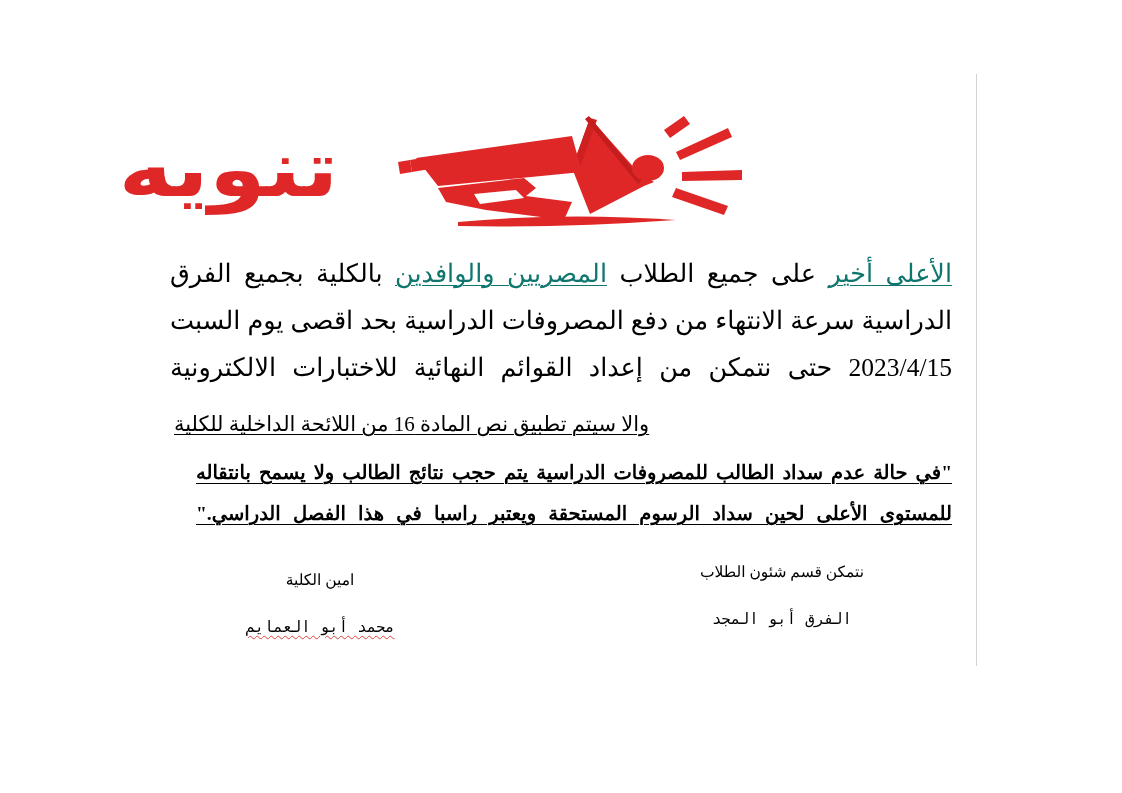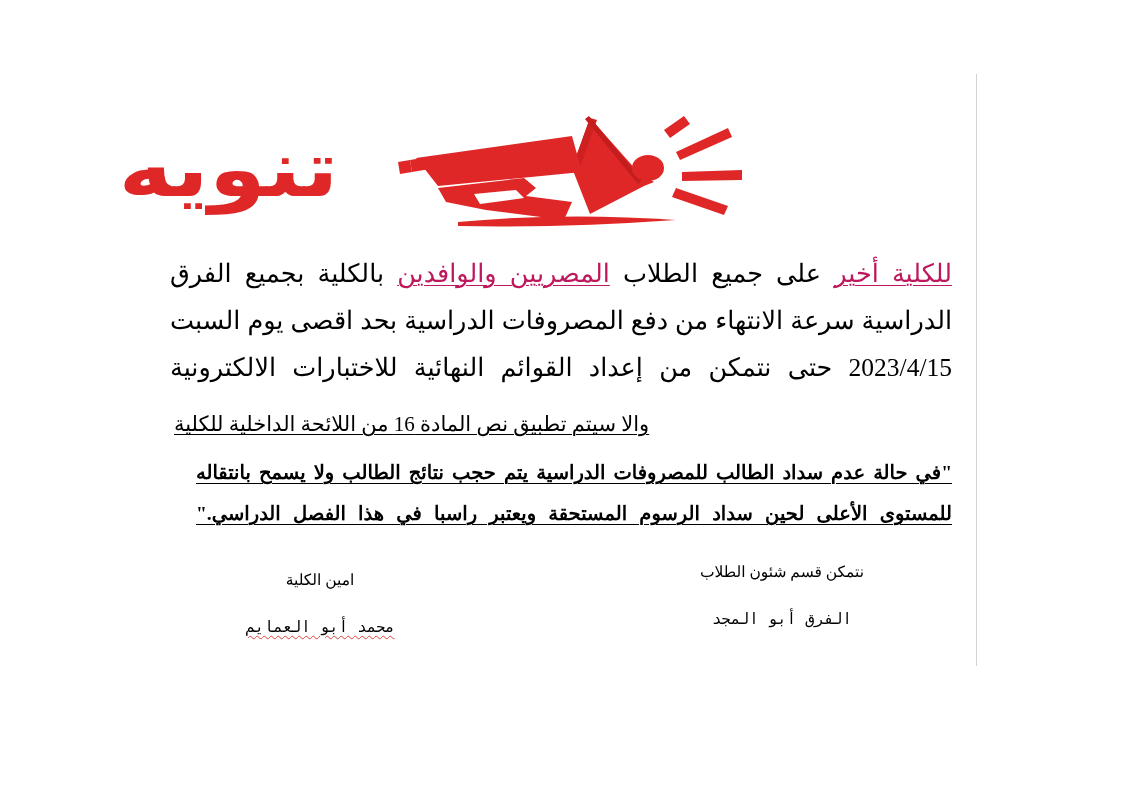--- a/index.html
+++ b/index.html
@@ -78,21 +78,21 @@
     direction: rtl;
   }
   .para-main {
     font-size: 25.5px;
     line-height: 47px;
     margin: 0;
     text-align: justify;
     text-align-last: justify;
   }
   .em-red {
-    color: #be185d;
+    color: #0f766e;
     text-decoration: underline;
     text-decoration-thickness: 1px;
     text-underline-offset: 3px;
   }
 
   .para-note {
     position: absolute;
     left: 170px;
     top: 408px;
     width: 782px;
@@ -185,21 +185,21 @@
         <path d="M300 42 L352 18 L356 27 L304 50 Z"></path>
         <path d="M306 62 L366 60 L366 70 L306 71 Z"></path>
         <path d="M300 78 L352 96 L348 105 L296 87 Z"></path>
 
         <path d="M82 112 Q188 102 300 110 Q188 118 82 116 Z"></path>
       </g>
     </svg>
   </div>
 
   <div class="body-block">
-    <p class="para-main"><span class="em-red">للكلية أخير</span><span> على جميع الطلاب </span><span class="em-red">المصريين والوافدين</span><span> بالكلية بجميع الفرق الدراسية سرعة الانتهاء من دفع المصروفات الدراسية بحد اقصى يوم السبت 2023/4/15 حتى نتمكن من إعداد القوائم النهائية للاختبارات الالكترونية</span></p>
+    <p class="para-main"><span class="em-red">الأعلى أخير</span><span> على جميع الطلاب </span><span class="em-red">المصريين والوافدين</span><span> بالكلية بجميع الفرق الدراسية سرعة الانتهاء من دفع المصروفات الدراسية بحد اقصى يوم السبت 2023/4/15 حتى نتمكن من إعداد القوائم النهائية للاختبارات الالكترونية</span></p>
   </div>
 
   <p class="para-note"><span>والا سيتم تطبيق نص المادة 16 من اللائحة الداخلية للكلية</span></p>
 
   <p class="para-quote"><span><span>"</span><span>في حالة عدم سداد الطالب للمصروفات الدراسية يتم حجب نتائج الطالب ولا يسمح بانتقاله للمستوى الأعلى لحين سداد الرسوم المستحقة ويعتبر راسبا في هذا الفصل الدراسي.</span><span>"</span></span></p>
 
   <div class="signatures">
 
     <div class="sig sig-right">
       <p class="sig-title">نتمكن قسم شئون الطلاب</p>

